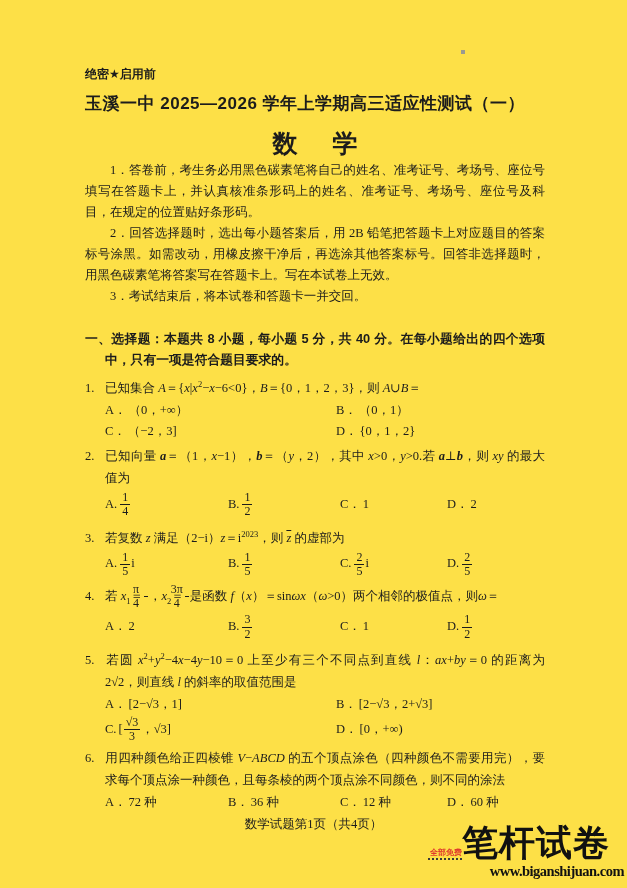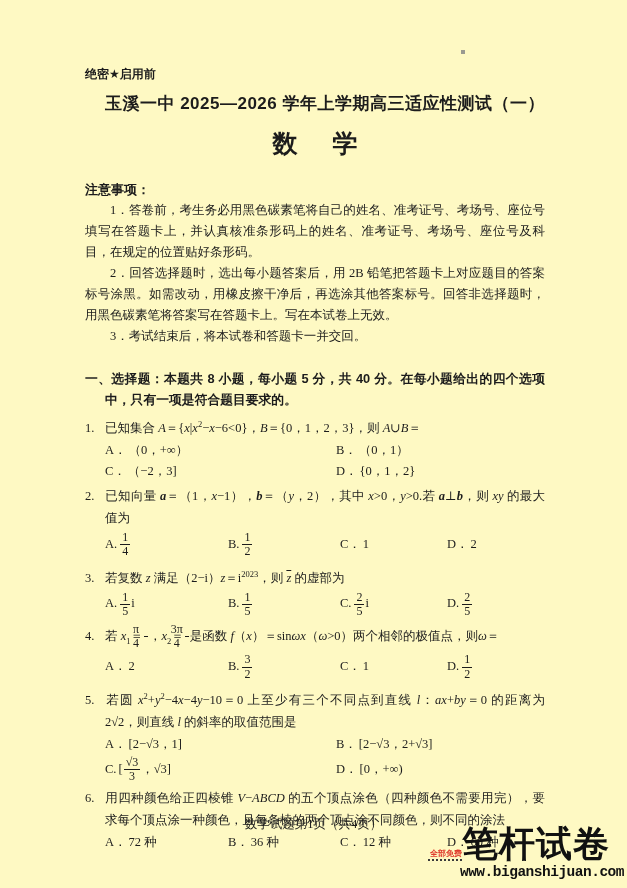--- a/index.html
+++ b/index.html
@@ -1,24 +1,24 @@
 <!DOCTYPE html>
 <html><head>
 <meta charset="utf-8">
 <style>
   html,body{margin:0;padding:0;background:#ffffff;}
   .page{
-    position:relative;width:627px;height:888px;overflow:hidden;background:#fef9c3;
+    position:relative;width:627px;height:888px;overflow:hidden;background:#fde047;
     color:#1c1c1c;font-family:"Liberation Serif","DejaVu Serif",serif;font-size:12.5px;
   }
   .content{padding:66px 82px 0 85px;}
   .classified{font-family:"Liberation Sans","DejaVu Sans",sans-serif;font-weight:600;font-size:12px;}
   .title{
     font-family:"Liberation Sans","DejaVu Sans",sans-serif;font-weight:bold;
-    font-size:17px;text-align:right;margin:9px 0 0 0;letter-spacing:0.5px;
+    font-size:17px;text-align:left;margin:9px 0 0 0;letter-spacing:0.5px;
   }
   .subject{
     font-family:"Liberation Sans","DejaVu Sans",sans-serif;font-weight:bold;
     font-size:25px;text-align:center;margin:11px 0 0 0;word-spacing:28px;line-height:34px;
   }
   .notice-heading{
     font-family:"Liberation Sans","DejaVu Sans",sans-serif;font-weight:bold;
     font-size:13px;margin-top:19px;line-height:21px;
   }
   .notice-item{margin:0;text-indent:2em;line-height:21px;text-align:justify;}
@@ -48,35 +48,34 @@
   .wm-tag{
     color:#e03c2d;font-size:8px;font-weight:bold;line-height:1.25;width:34px;flex:0 0 34px;
     font-family:"Liberation Sans","DejaVu Sans",sans-serif;
     border-bottom:2px dotted #3a3a3a;margin-bottom:2px;white-space:nowrap;
   }
   .wm-brand{
     font-family:"Liberation Sans","DejaVu Sans",sans-serif;font-weight:900;
     font-size:36px;line-height:1.02;letter-spacing:1px;color:#111;
   }
   .wm-url{
-    font-family:Liberation Mono, monospace;font-weight:bold;
+    font-family:Liberation Serif, serif;font-weight:bold;
     font-size:14.5px;color:#111;letter-spacing:-0.5px;margin-top:1px;
   }
 </style>
 </head>
 <body>
 
 <div class="page">
   <div class="speck"></div>
   <div class="content">
     <div class="classified">绝密★启用前</div>
     <div class="title">玉溪一中 2025—2026 学年上学期高三适应性测试（一）</div>
     <div class="subject">数 学</div>
 
-    <div class="notice-heading">注意事项：</div>
     <p class="notice-item">1．答卷前，考生务必用黑色碳素笔将自己的姓名、准考证号、考场号、座位号填写在答题卡上，并认真核准条形码上的姓名、准考证号、考场号、座位号及科目，在规定的位置贴好条形码。</p>
     <p class="notice-item">2．回答选择题时，选出每小题答案后，用 2B 铅笔把答题卡上对应题目的答案标号涂黑。如需改动，用橡皮擦干净后，再选涂其他答案标号。回答非选择题时，用黑色碳素笔将答案写在答题卡上。写在本试卷上无效。</p>
     <p class="notice-item">3．考试结束后，将本试卷和答题卡一并交回。</p>
 
     <p class="section-heading">一、选择题：本题共 8 小题，每小题 5 分，共 40 分。在每小题给出的四个选项中，只有一项是符合题目要求的。</p>
 
     <div id="questions">
         <div class="question">
           <p class="stem"><span class="qno">1.</span><span>已知集合 <i>A</i>＝{<i>x</i>|<i>x</i><sup>2</sup>−<i>x</i>−6&lt;0}，<i>B</i>＝{0，1，2，3}，则 <i>A</i>∪<i>B</i>＝</span></p>
           <div class="options cols-2">

